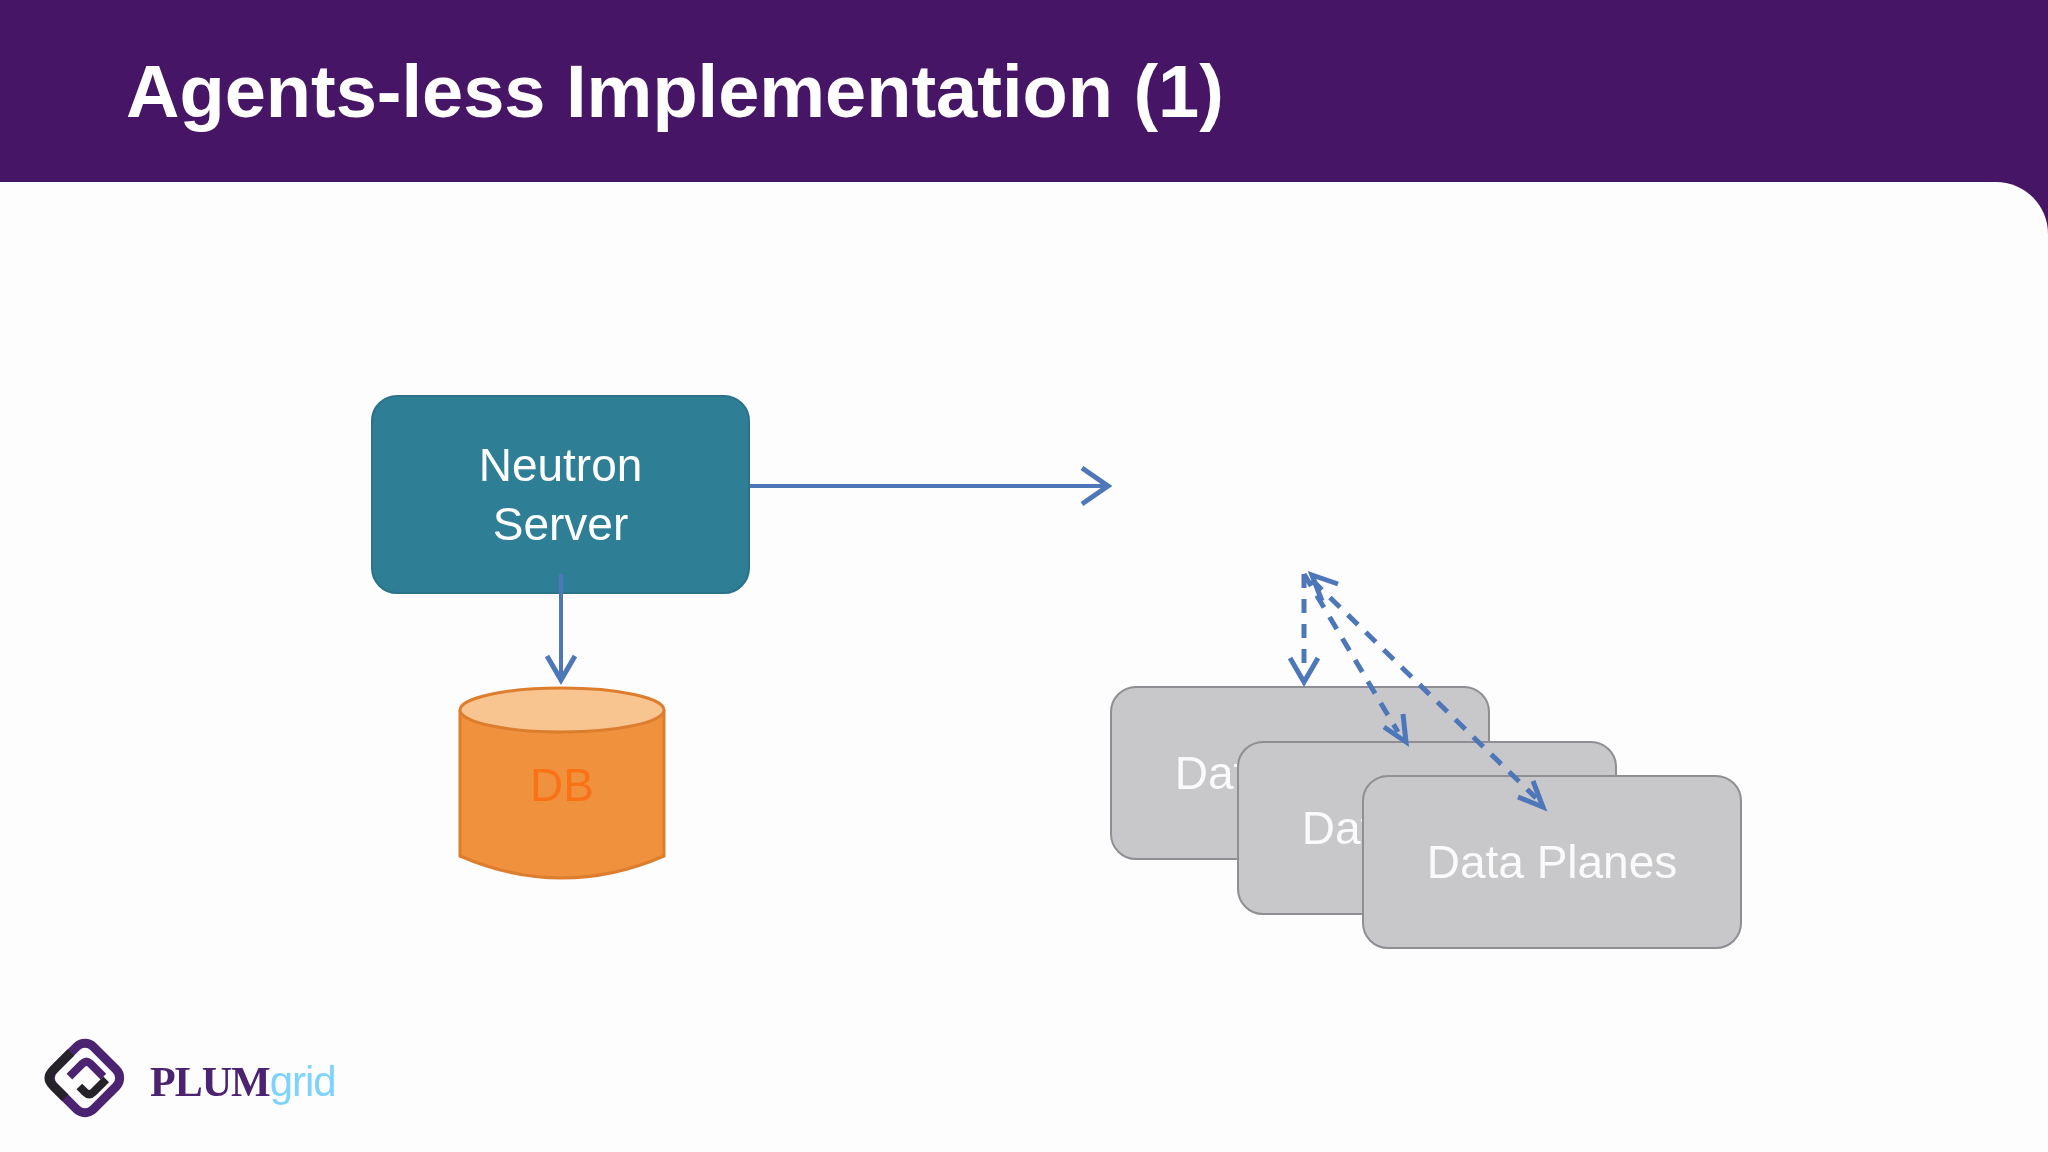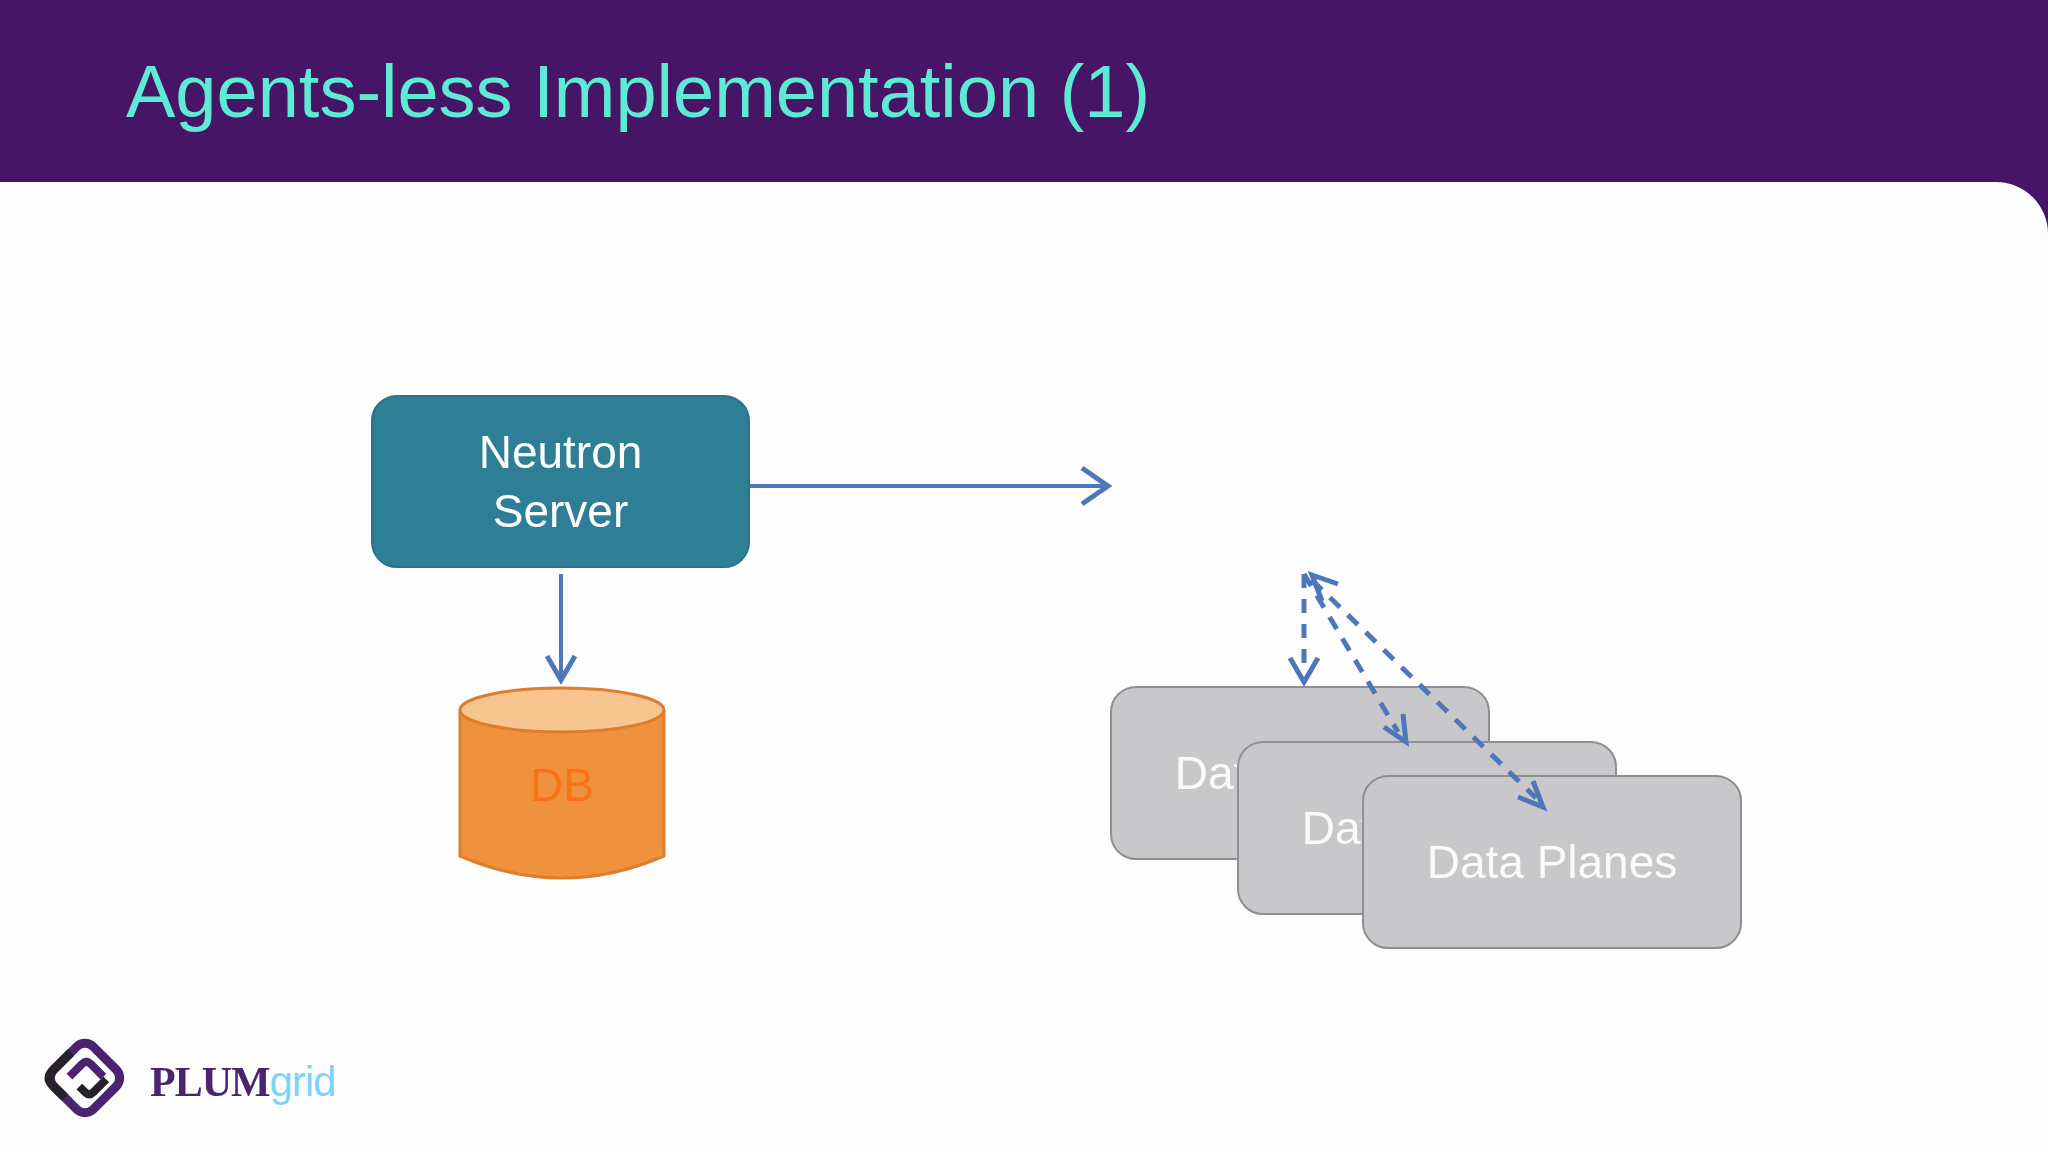--- a/index.html
+++ b/index.html
@@ -18,37 +18,37 @@
     z-index:1;
   }
   
   .header{
     position:absolute;left:0;top:0;width:2048px;height:182px;
     display:flex;align-items:center;
     z-index:2;
   }
   .slide-title{
     margin:0 0 0 126px;
-    color:#5eead4;
+    color:#ffffff;
     font-size:74px;
-    font-weight:400;
+    font-weight:700;
     letter-spacing:0px;
     white-space:nowrap;
   }
   
   .node{
     position:absolute;
     display:flex;align-items:center;justify-content:center;
     text-align:center;
     color:#FFFFFF;
     font-size:46px;
     box-sizing:border-box;
   }
   .node-neutron{
-    left:371px;top:395px;width:379px;height:173px;
+    left:371px;top:395px;width:379px;height:199px;
     background:#2E7E95;border:2px solid #2A7389;border-radius:26px;
     z-index:3;
   }
   .node-neutron .lbl{white-space:pre-line;line-height:1.28;}
   .node-controller{
     left:1115px;top:398px;width:378px;height:172px;
     background:#92CBDC;border:2px solid #5FA8BF;border-radius:26px;
     z-index:3;
   }
   .node-data{

